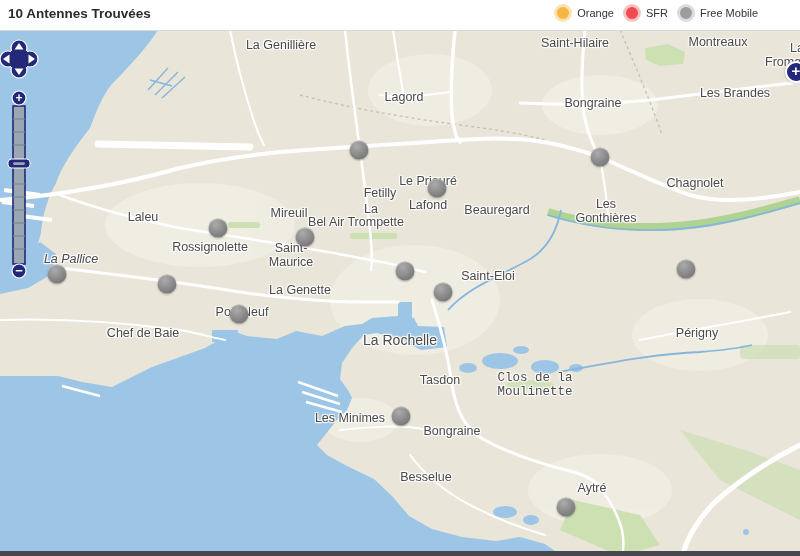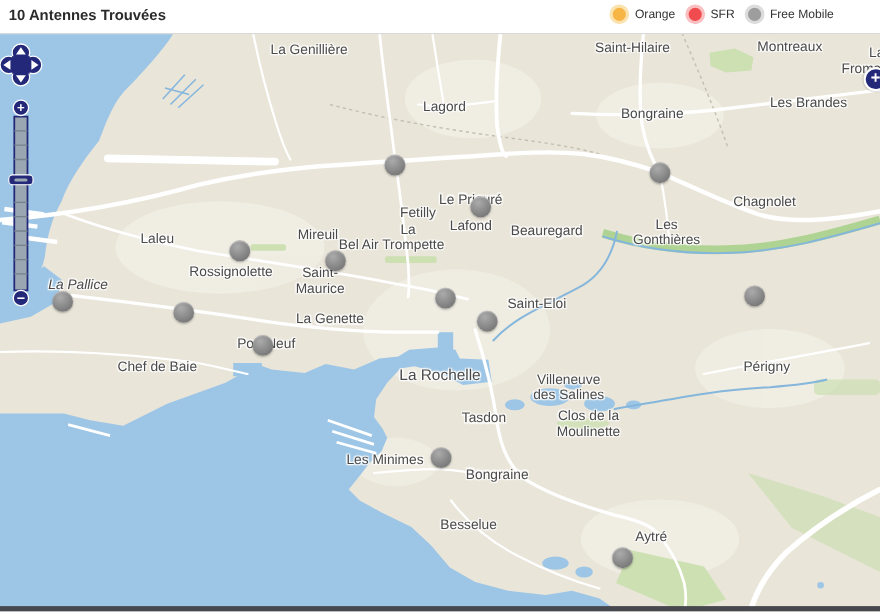--- a/index.html
+++ b/index.html
@@ -225,25 +225,21 @@
       </div>
       <div class="map-label" style="left: 400px; top: 297px; font-size: 14px; margin-top: 44px;">
         <div>La Rochelle</div>
       </div>
       <div class="map-label" style="left: 488px; top: 276px;">
         <div>Saint-Eloi</div>
       </div>
       <div class="map-label" style="left: 143px; top: 333px;">
         <div>Chef de Baie</div>
       </div>
-      <div class="map-label" style="left: 517px; top: 352px;">
-        <div>Villeneuve</div>
-        <div>des Salines</div>
-      </div>
-      <div class="map-label" style="left: 535px; top: 385px;">
+      <div class="map-label" style="left: 535px; top: 385px; font-family: Liberation Mono, monospace;">
         <div>Clos de la</div>
         <div>Moulinette</div>
       </div>
       <div class="map-label" style="left: 440px; top: 380px;">
         <div>Tasdon</div>
       </div>
       <div class="map-label" style="left: 697px; top: 333px;">
         <div>Périgny</div>
       </div>
       <div class="map-label" style="left: 350px; top: 418px;">

